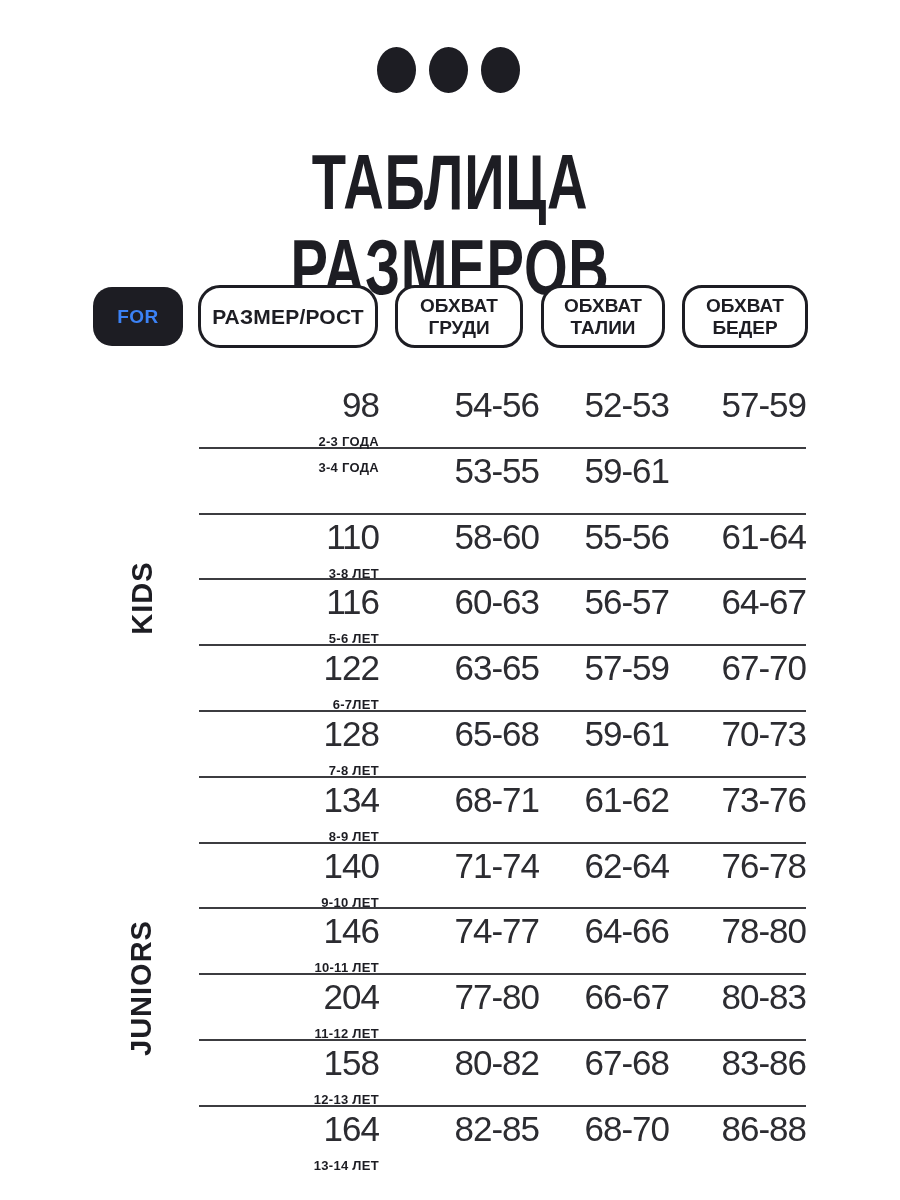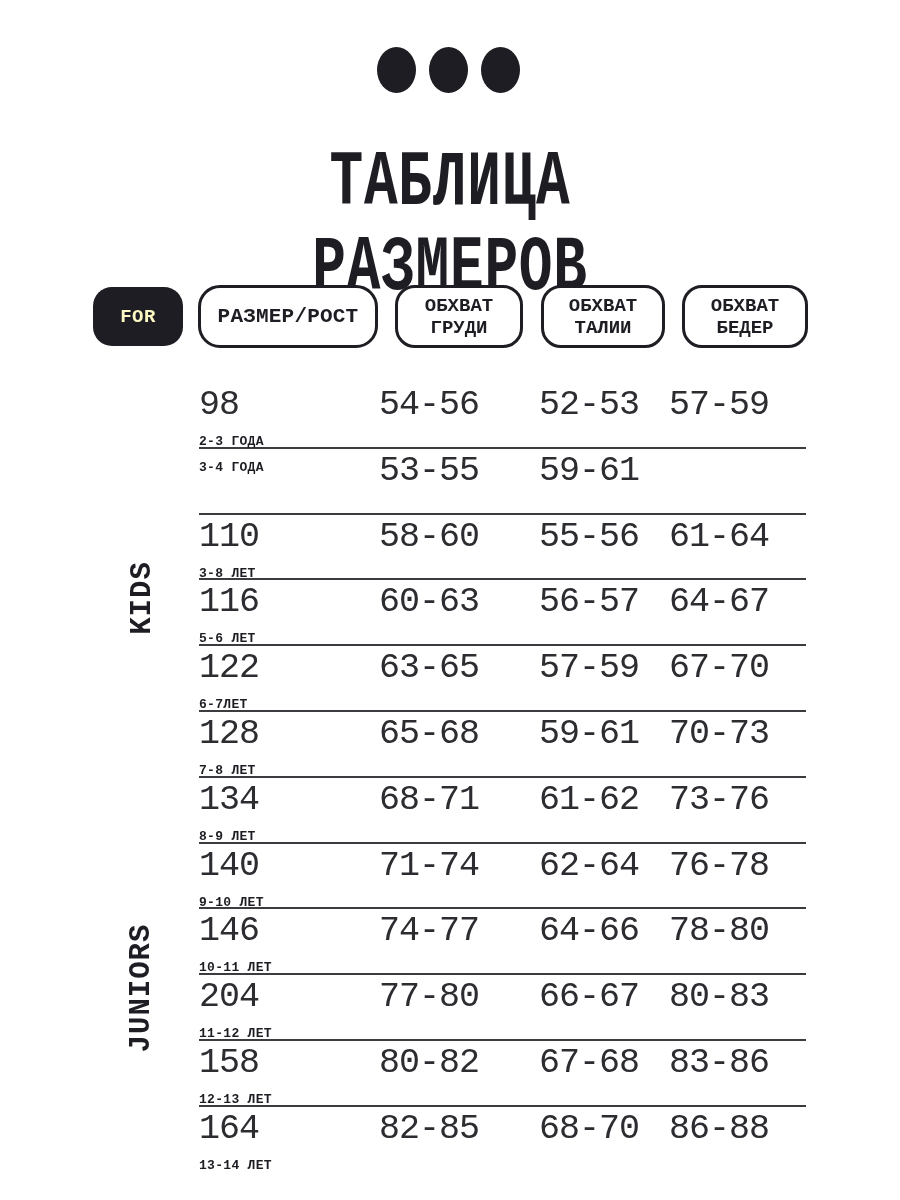--- a/index.html
+++ b/index.html
@@ -1,18 +1,18 @@
 <!DOCTYPE html>
 <html><head>
 <meta charset="utf-8">
 <style>
   html, body { margin:0; padding:0; background:#ffffff; }
   #canvas {
     position:relative; width:900px; height:1200px; background:#ffffff;
-    font-family:Liberation Mono, monospace; color:#1d1d23; overflow:hidden;
+    font-family:Liberation Sans, sans-serif; color:#1d1d23; overflow:hidden;
   }
 
   
   .dots { position:absolute; top:47px; left:377px; display:flex; gap:13px; }
   .dot { width:39px; height:46px; background:#1d1d23; border-radius:50%; }
 
   
   .title-line {
     position:absolute; left:0; width:900px; height:85px;
     display:flex; align-items:center; justify-content:center;
@@ -23,21 +23,21 @@
   #title-line-1 { top:140px; }
   #title-line-2 { top:225px; }
 
   
   .pill {
     position:absolute; box-sizing:border-box;
     display:flex; flex-direction:column; align-items:center; justify-content:center;
     text-align:center; font-weight:bold; color:#1d1d23;
     background:#ffffff; border:3px solid #1d1d23;
   }
-  .pill.dark { background:#1d1d23; color:#fef9c3; border:none; }
+  .pill.dark { background:#1d1d23; color:#3b82f6; border:none; }
   #pill-for   { left:93px;  top:287px; width:90px;  height:59px; border-radius:19px; font-size:19px; letter-spacing:0.5px; }
   #pill-size  { left:198px; top:285px; width:180px; height:63px; border-radius:22px; font-size:21px; letter-spacing:0.2px; }
   #pill-chest { left:395px; top:285px; width:128px; height:63px; border-radius:20px; font-size:19px; line-height:22px; }
   #pill-waist { left:541px; top:285px; width:124px; height:63px; border-radius:20px; font-size:19px; line-height:22px; }
   #pill-hips  { left:682px; top:285px; width:126px; height:63px; border-radius:20px; font-size:19px; line-height:22px; }
 
   
   .vlabel {
     position:absolute; font-weight:bold; font-size:29px; letter-spacing:1px;
     color:#1d1d23; white-space:nowrap;
@@ -46,21 +46,21 @@
   #group-kids    { left:142px; top:598px; }
   #group-juniors { left:141px; top:988px; }
 
   
   #size-table { position:absolute; left:199px; top:383px; width:607px; }
   .row {
     display:grid; grid-template-columns:180px 160px 130px 137px;
     height:65.8px; box-sizing:border-box; align-items:start;
   }
   .row:not(:last-child) { border-bottom:2px solid #3c3c40; }
-  .cell { text-align:left; padding-top:2px; }
+  .cell { text-align:right; padding-top:2px; }
   .num {
     display:block; font-size:35px; line-height:40px;
     letter-spacing:-1px; color:#2c2c31; font-weight:normal;
   }
   .age {
     display:block; font-size:13px; line-height:14px; margin-top:10px;
     font-weight:bold; letter-spacing:0.3px; color:#1d1d23;
   }
 </style>
 </head>

